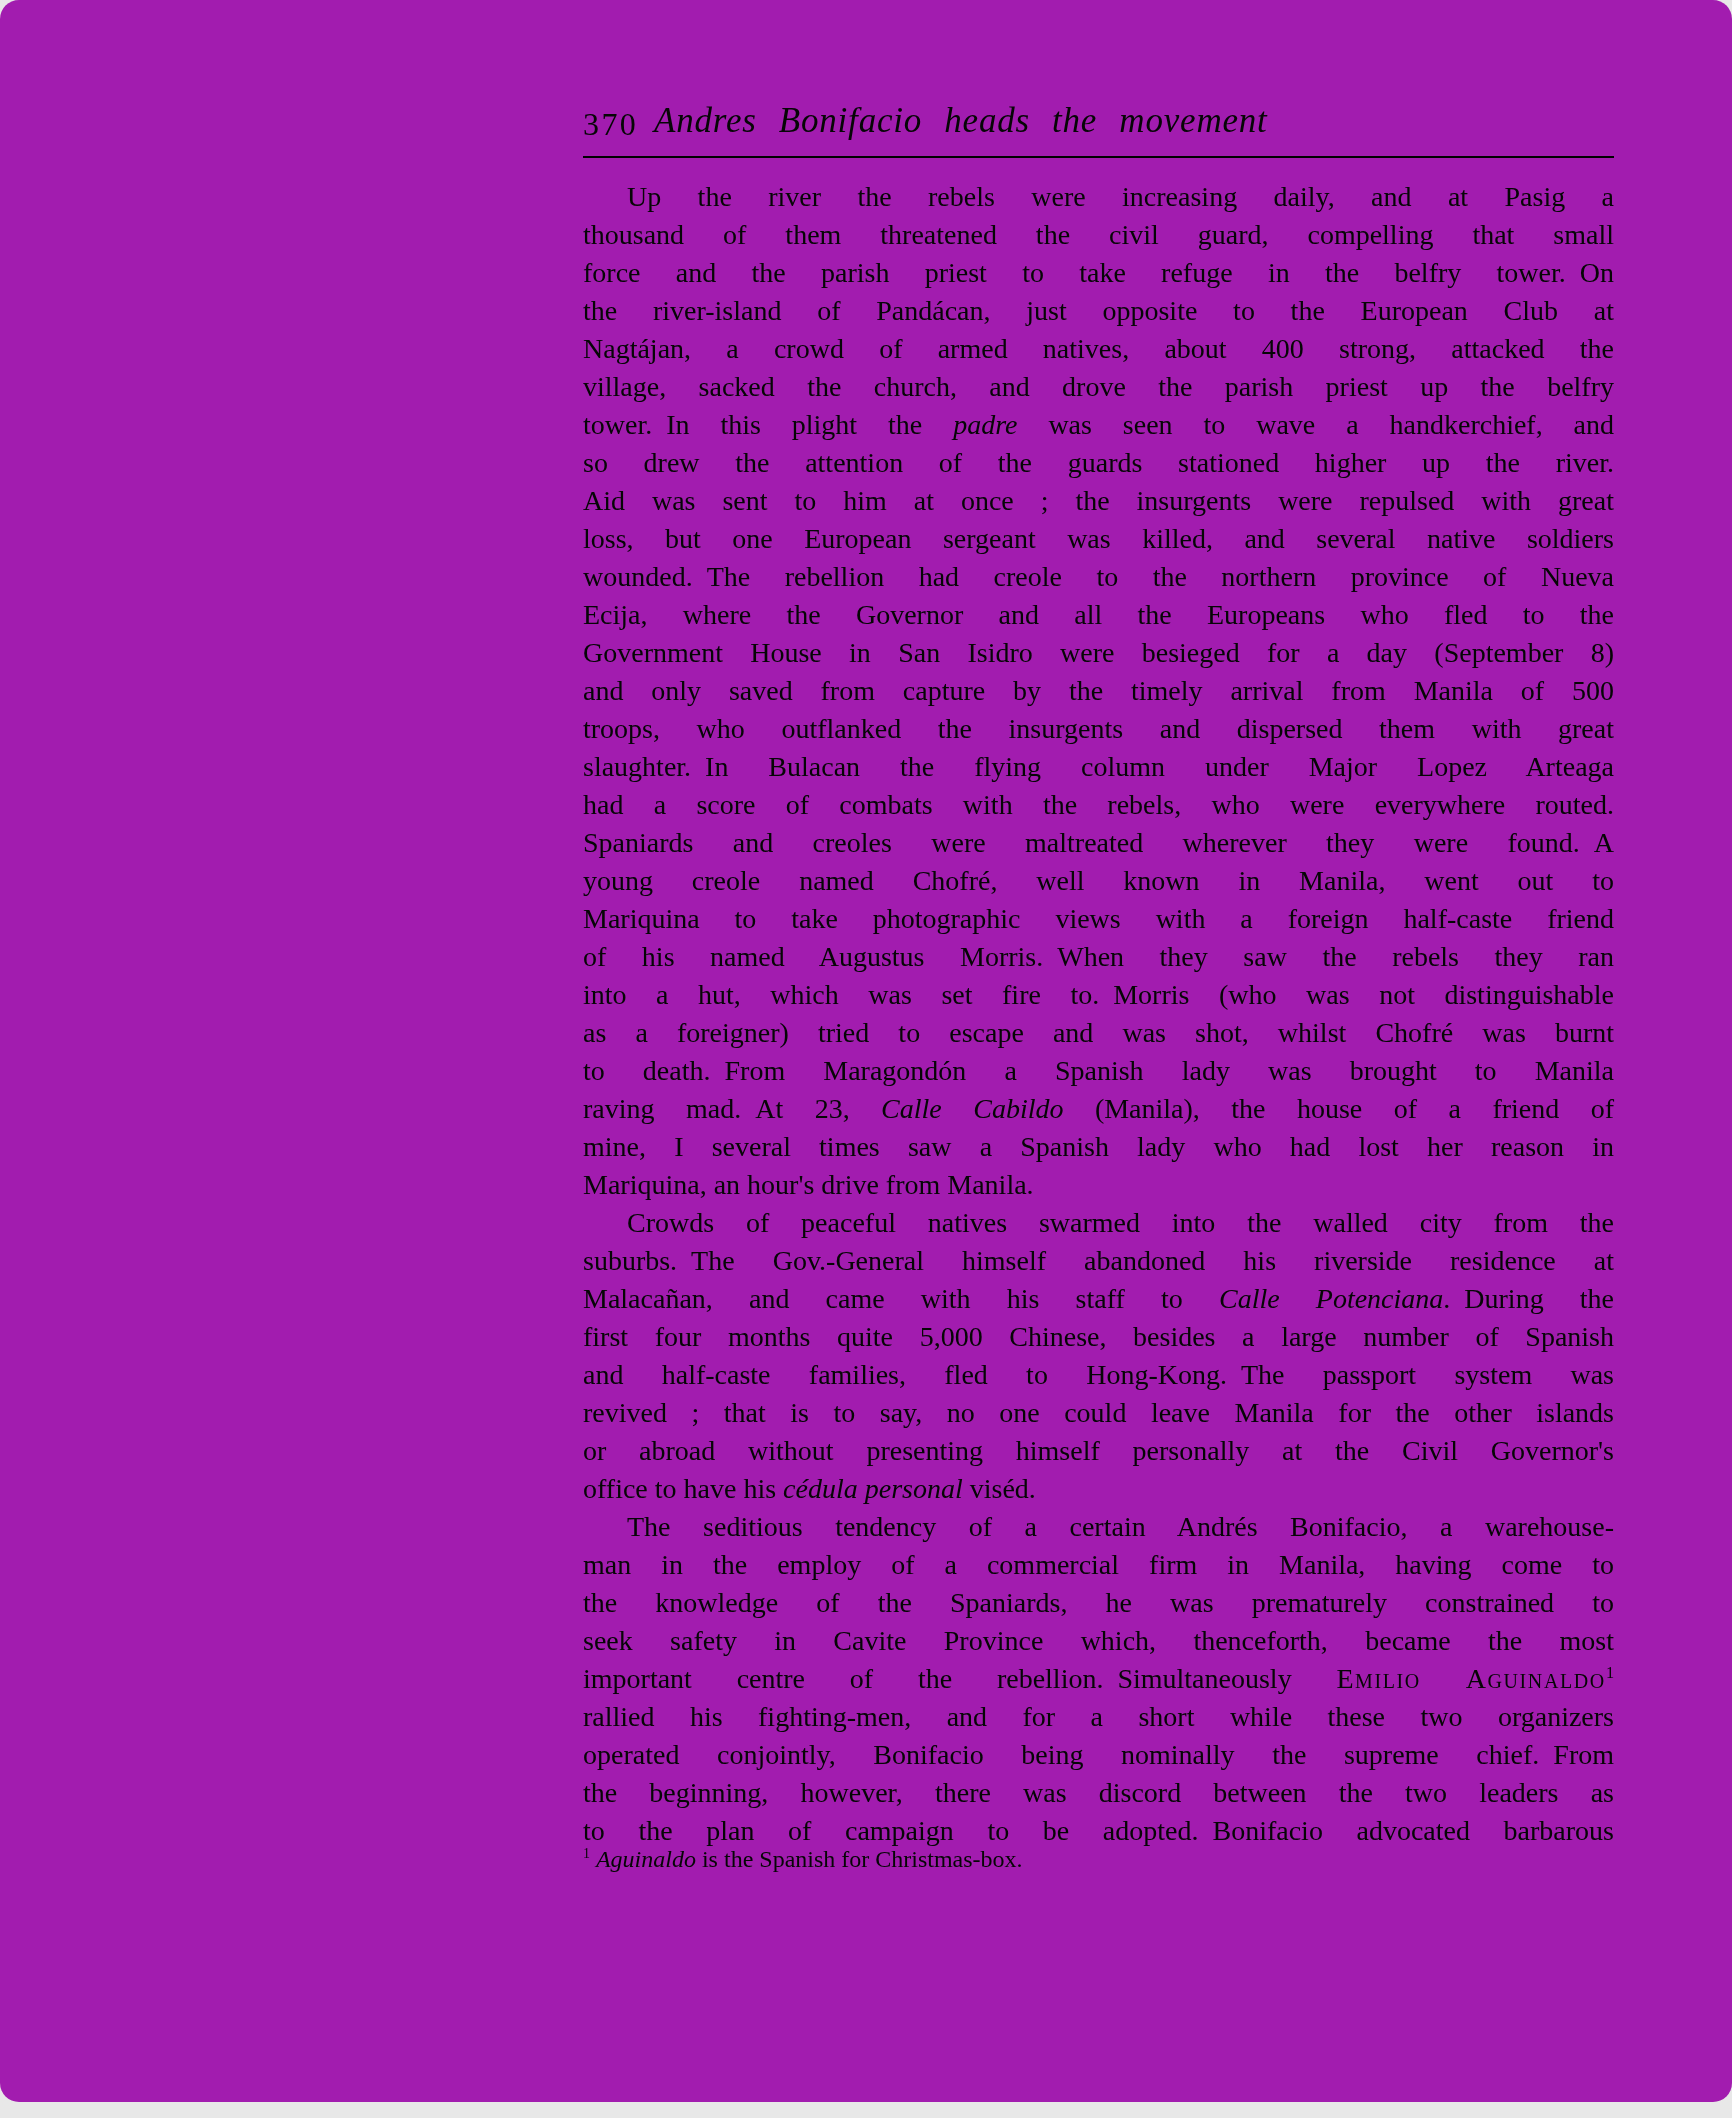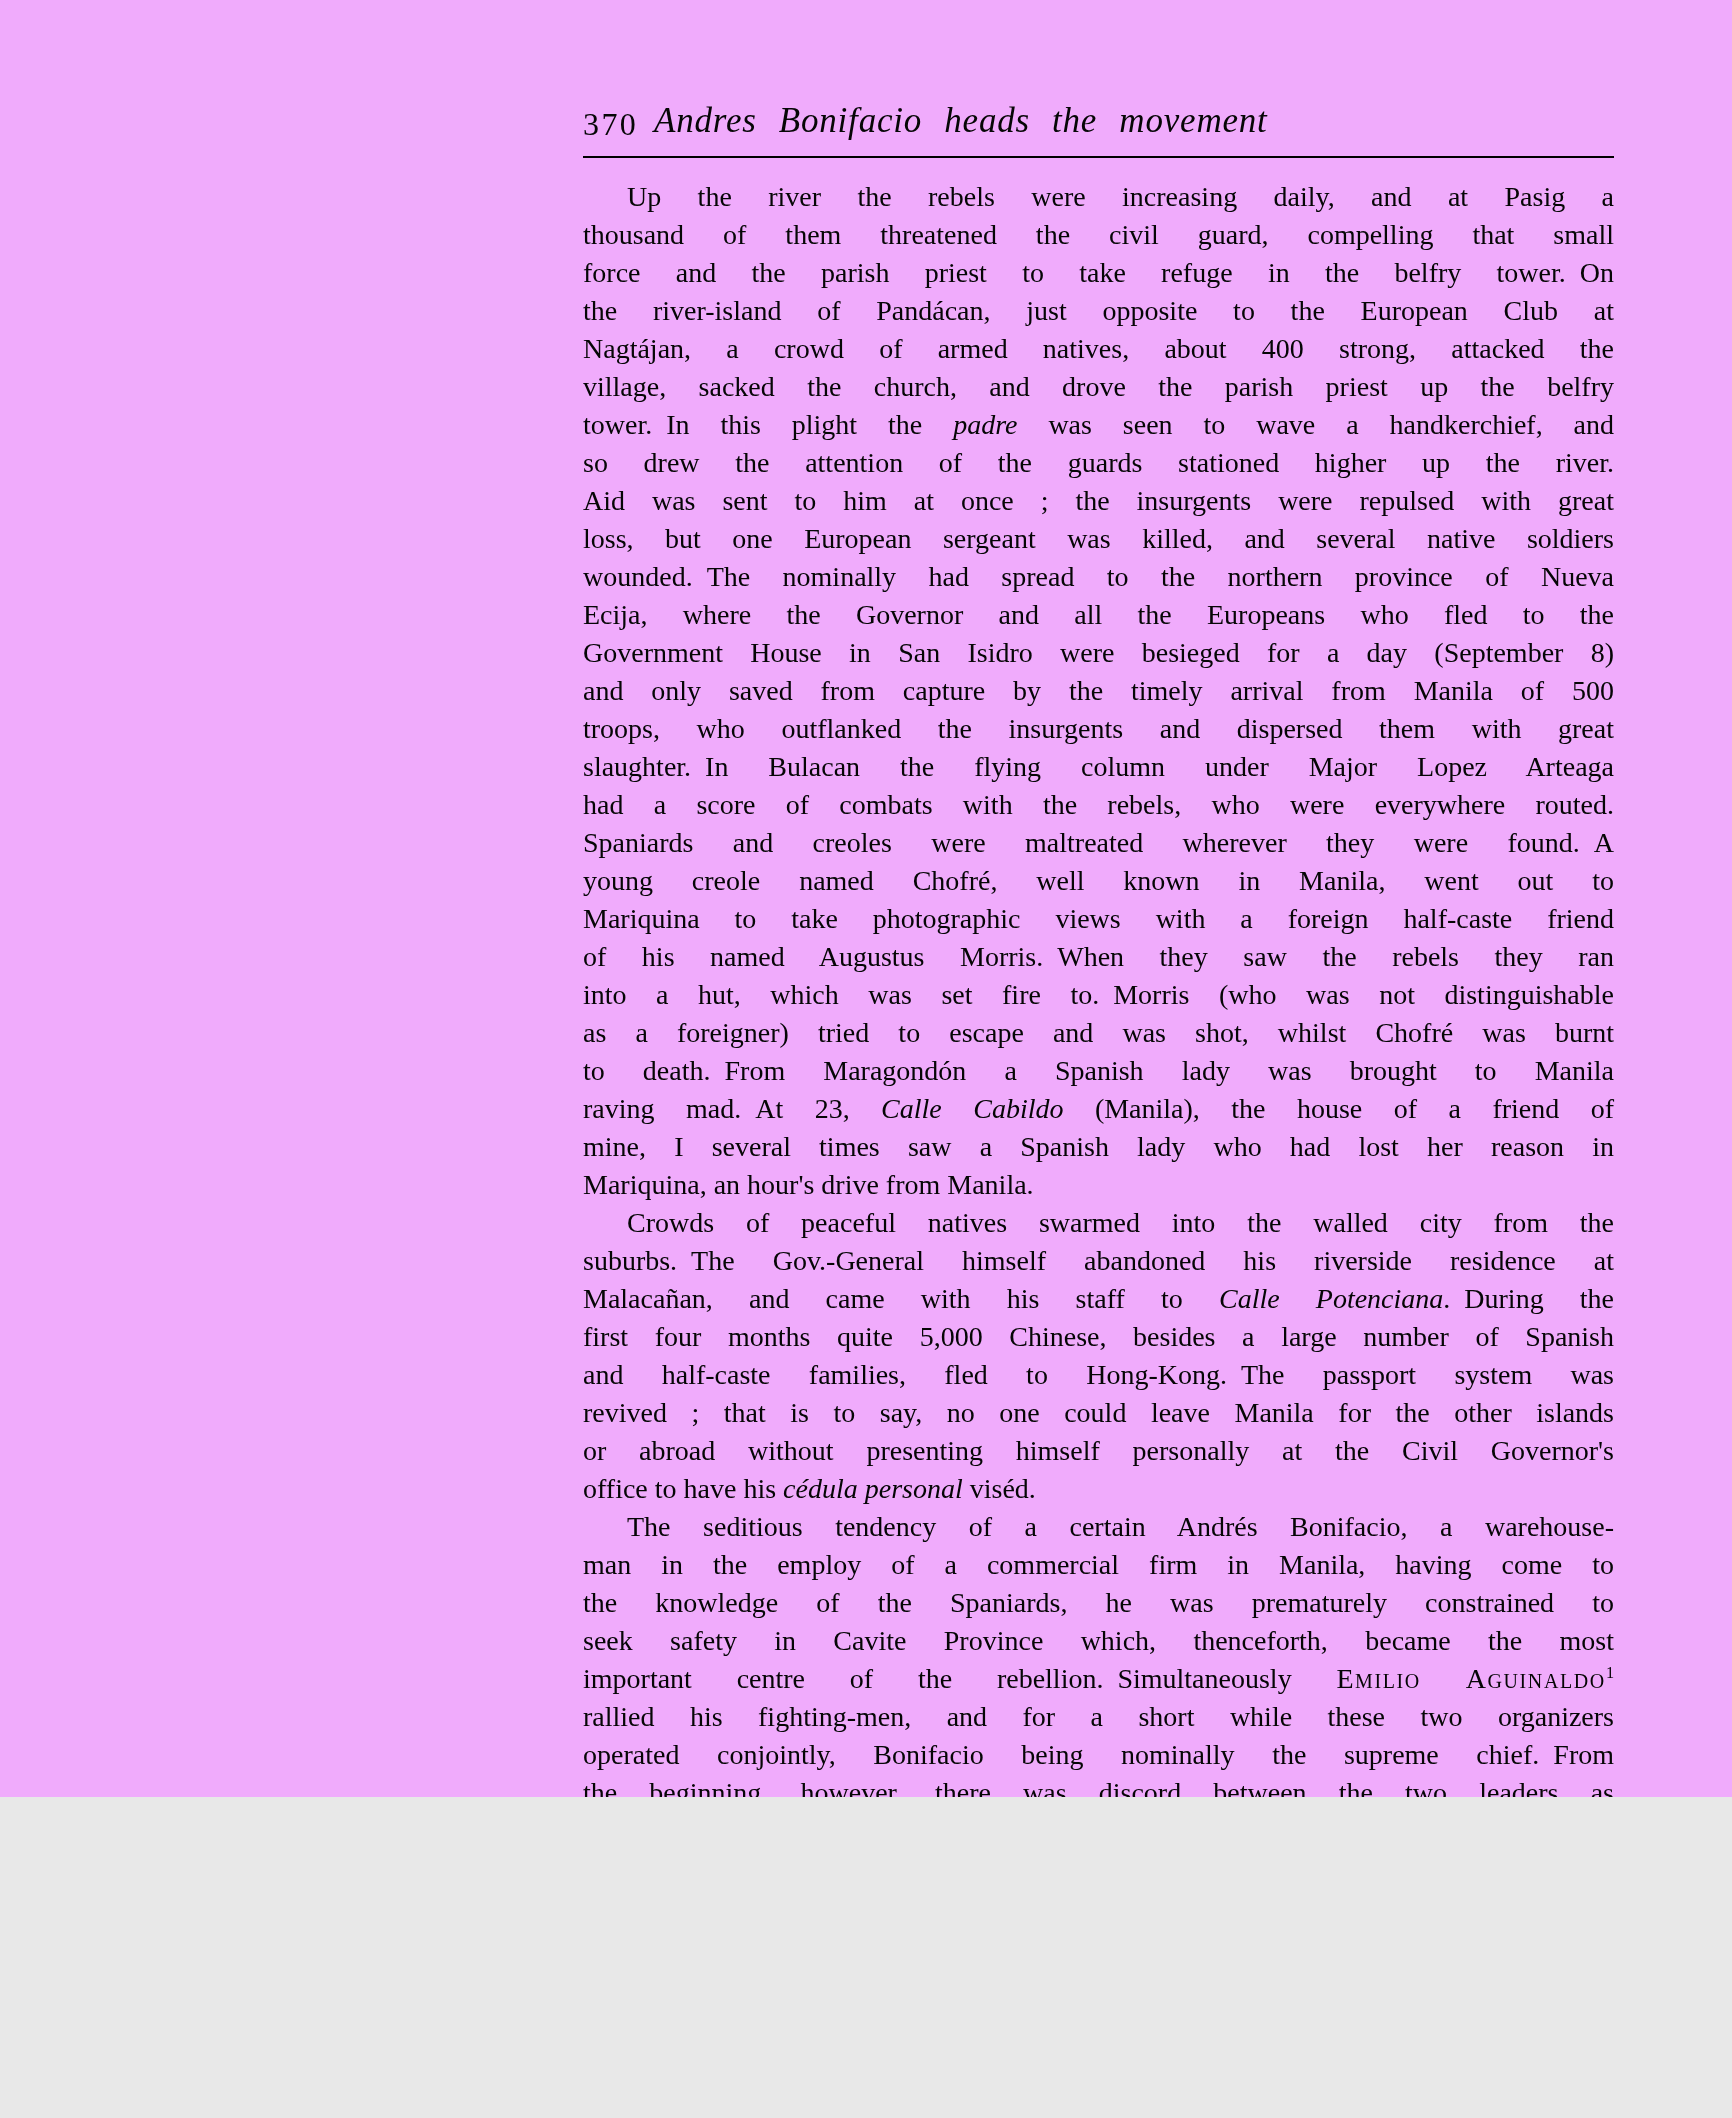--- a/index.html
+++ b/index.html
@@ -1,22 +1,23 @@
 <!DOCTYPE html>
 <html style="font-size:12.6px"><head>
 <meta charset="utf-8">
 <style>
   html,body{margin:0;padding:0;background:#e8e8e8;}
   .page{
     position:relative;
-    width:1732px;height:1797px;
-    background:#f0abfc;
+    width:1732px;height:2102px;
+    background:#a21caf;
     font-family:"Liberation Serif","DejaVu Serif",serif;
     color:#060606;
     overflow:hidden;
+    border-radius:19px;
   }
   .header{position:absolute;left:583px;top:101px;width:1031px;height:49px;}
   .page-number{position:absolute;left:0;top:4.7px;font-size:32px;letter-spacing:2.4px;}
   .running-title{
     font-style:italic;
     font-size:35px;
     word-spacing:12.6px;
     letter-spacing:0.8px;
     padding-left:71px; 
   }
@@ -59,21 +60,21 @@
         <div class="line first"><span>Up the river the rebels were increasing daily, and at Pasig a</span></div>
         <div class="line"><span>thousand of them threatened the civil guard, compelling that small</span></div>
         <div class="line"><span>force and the parish priest to take refuge in the belfry tower. On</span></div>
         <div class="line"><span>the river-island of Pandácan, just opposite to the European Club at</span></div>
         <div class="line"><span>Nagtájan, a crowd of armed natives, about 400 strong, attacked the</span></div>
         <div class="line"><span>village, sacked the church, and drove the parish priest up the belfry</span></div>
         <div class="line"><span>tower. In this plight the </span><span class="i">padre</span><span> was seen to wave a handkerchief, and</span></div>
         <div class="line"><span>so drew the attention of the guards stationed higher up the river.</span></div>
         <div class="line"><span>Aid was sent to him at once ; the insurgents were repulsed with great</span></div>
         <div class="line"><span>loss, but one European sergeant was killed, and several native soldiers</span></div>
-        <div class="line"><span>wounded. The nominally had spread to the northern province of Nueva</span></div>
+        <div class="line"><span>wounded. The rebellion had creole to the northern province of Nueva</span></div>
         <div class="line"><span>Ecija, where the Governor and all the Europeans who fled to the</span></div>
         <div class="line"><span>Government House in San Isidro were besieged for a day (September 8)</span></div>
         <div class="line"><span>and only saved from capture by the timely arrival from Manila of 500</span></div>
         <div class="line"><span>troops, who outflanked the insurgents and dispersed them with great</span></div>
         <div class="line"><span>slaughter. In Bulacan the flying column under Major Lopez Arteaga</span></div>
         <div class="line"><span>had a score of combats with the rebels, who were everywhere routed.</span></div>
         <div class="line"><span>Spaniards and creoles were maltreated wherever they were found. A</span></div>
         <div class="line"><span>young creole named Chofré, well known in Manila, went out to</span></div>
         <div class="line"><span>Mariquina to take photographic views with a foreign half-caste friend</span></div>
         <div class="line"><span>of his named Augustus Morris. When they saw the rebels they ran</span></div>

